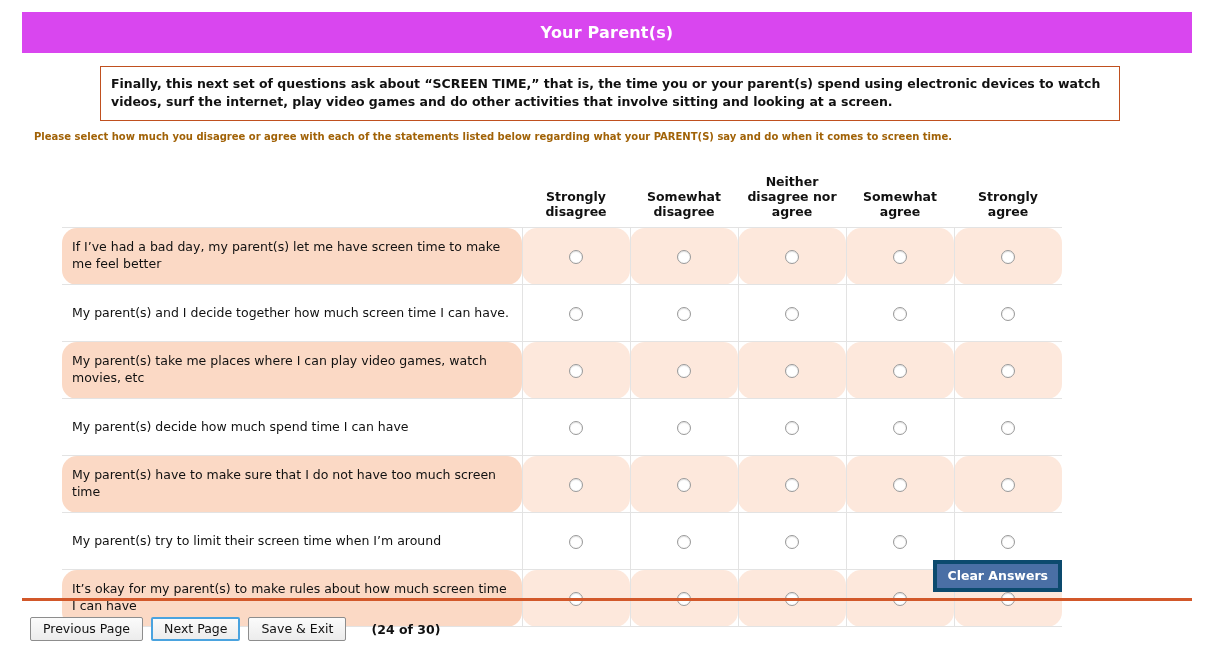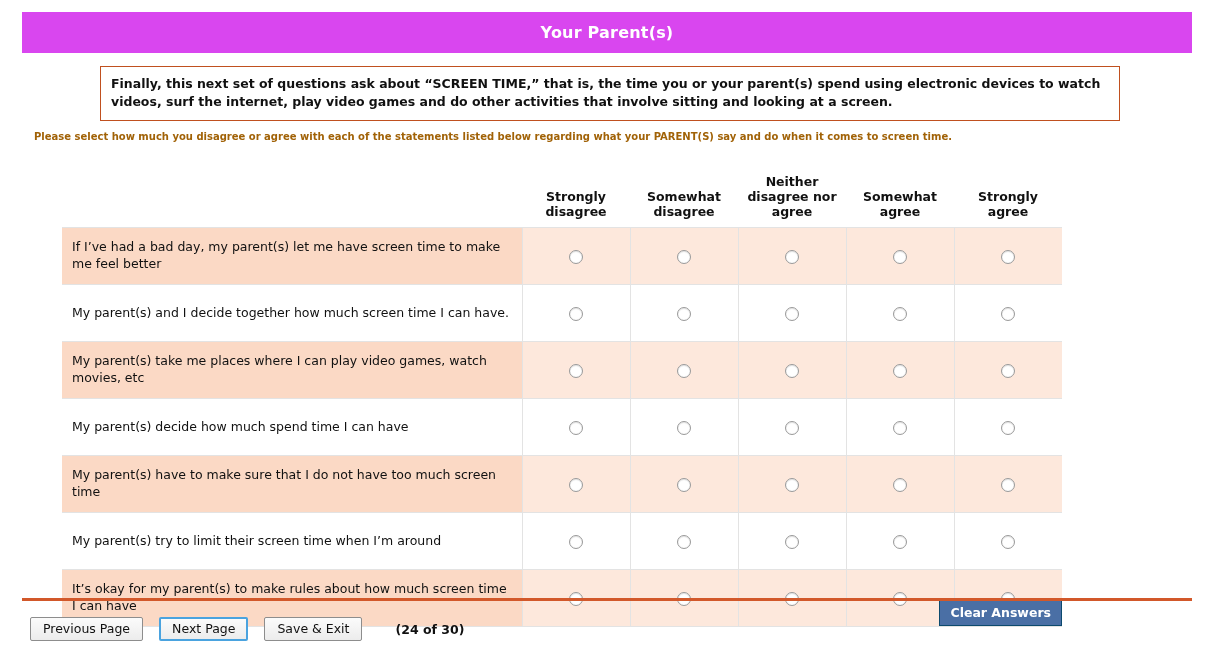--- a/index.html
+++ b/index.html
@@ -81,20 +81,21 @@
   }
   .matrix thead th.stmt-head { }
   .matrix tbody td {
     border-top: 1px solid #e3e3e3;
     border-bottom: 1px solid #e3e3e3;
     height: 44px;
     vertical-align: middle;
   }
   .matrix tbody tr.shaded td {
     background: #fde8dc;
+    border-radius: 15px;
   }
   .matrix tbody tr.shaded td.stmt-cell {
     background: #fbd9c5;
   }
   .matrix td.stmt-cell {
     padding: 6px 10px 6px 10px;
     font-size: 12.5px;
     line-height: 1.35;
     color: #111;
     border-right: 1px solid #e3e3e3;
@@ -117,42 +118,41 @@
   }
   
   .clear-btn {
     position: absolute;
     right: 152px;
     top: 560px;
     background: #4a6fa5;
     color: #ffffff;
     font-weight: bold;
     font-size: 12.5px;
-    border: 1px solid #0c4a6e;
+    border: 4px solid #0c4a6e;
     padding: 4px 10px 5px 10px;
     cursor: pointer;
     font-family: "DejaVu Sans", "Liberation Sans", sans-serif;
-    margin-top: 40px;
   }
   
   .footer-rule {
     position: absolute;
     left: 22px;
     top: 598px;
     width: 1170px;
     height: 3px;
     background: #d2582a;
   }
   .footer {
     position: absolute;
     left: 30px;
     top: 617px;
     display: flex;
     align-items: center;
-    gap: 16px;
+    gap: 8px;
   }
   .nav-btn {
     font-family: "DejaVu Sans", "Liberation Sans", sans-serif;
     font-size: 12.5px;
     color: #111;
     background: linear-gradient(to bottom, #fbfbfb 0%, #ececec 100%);
     border: 1px solid #8d8d8d;
     border-radius: 2px;
     padding: 3px 12px 4px 12px;
     cursor: pointer;

